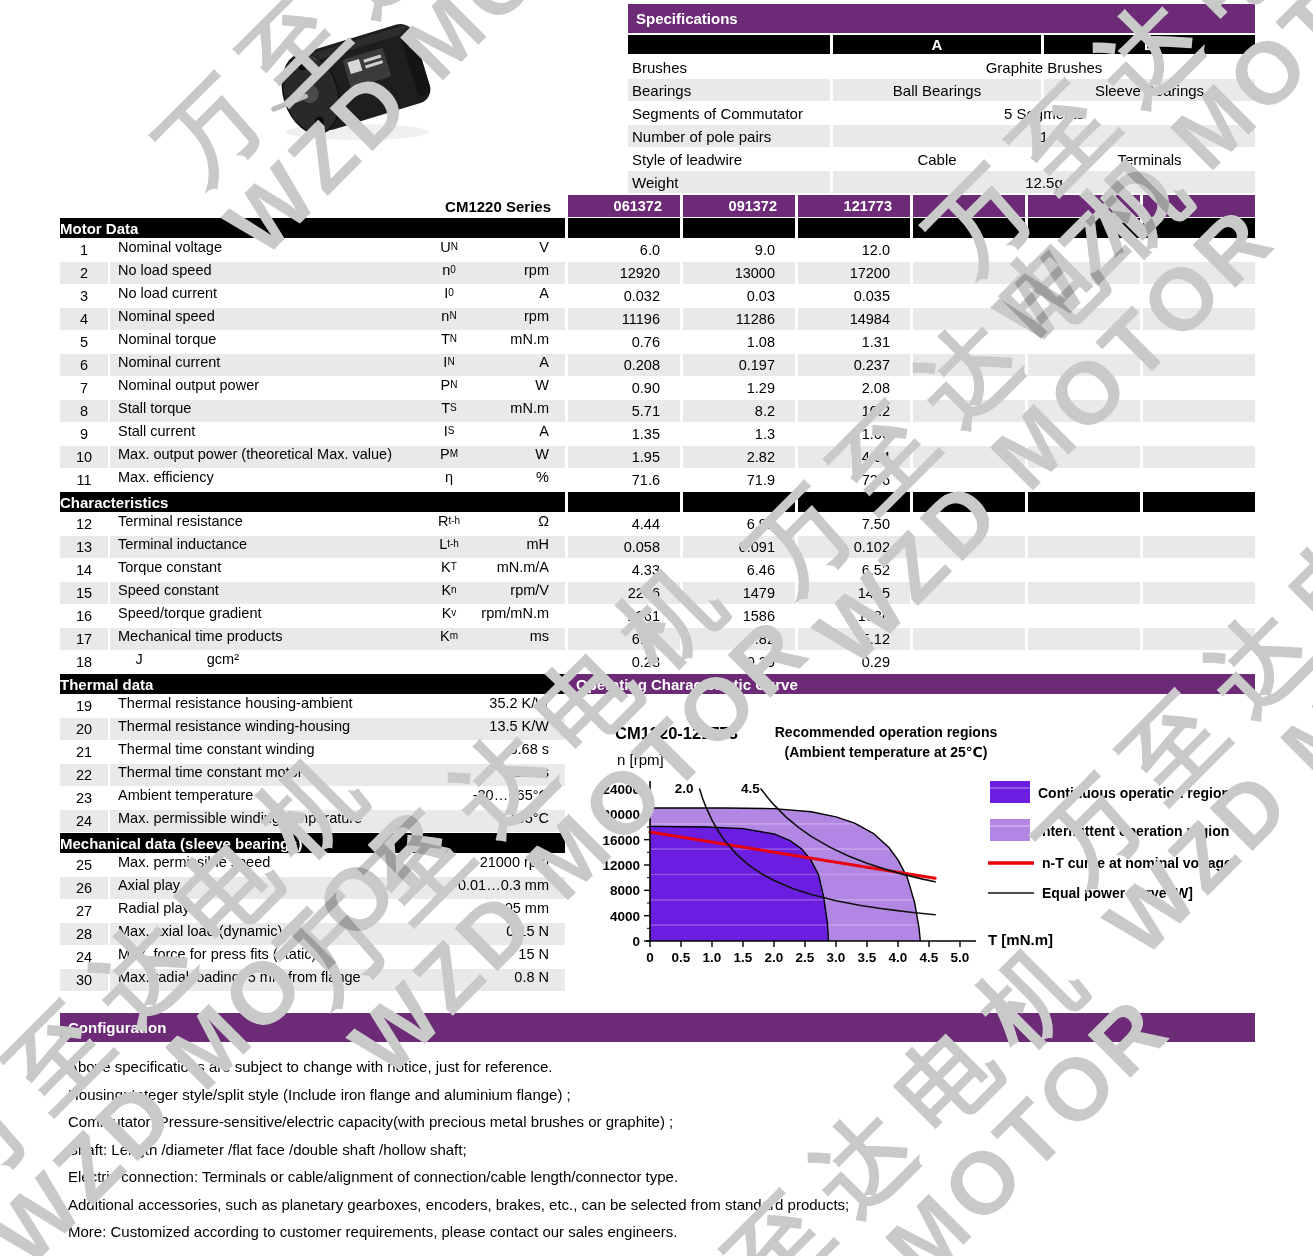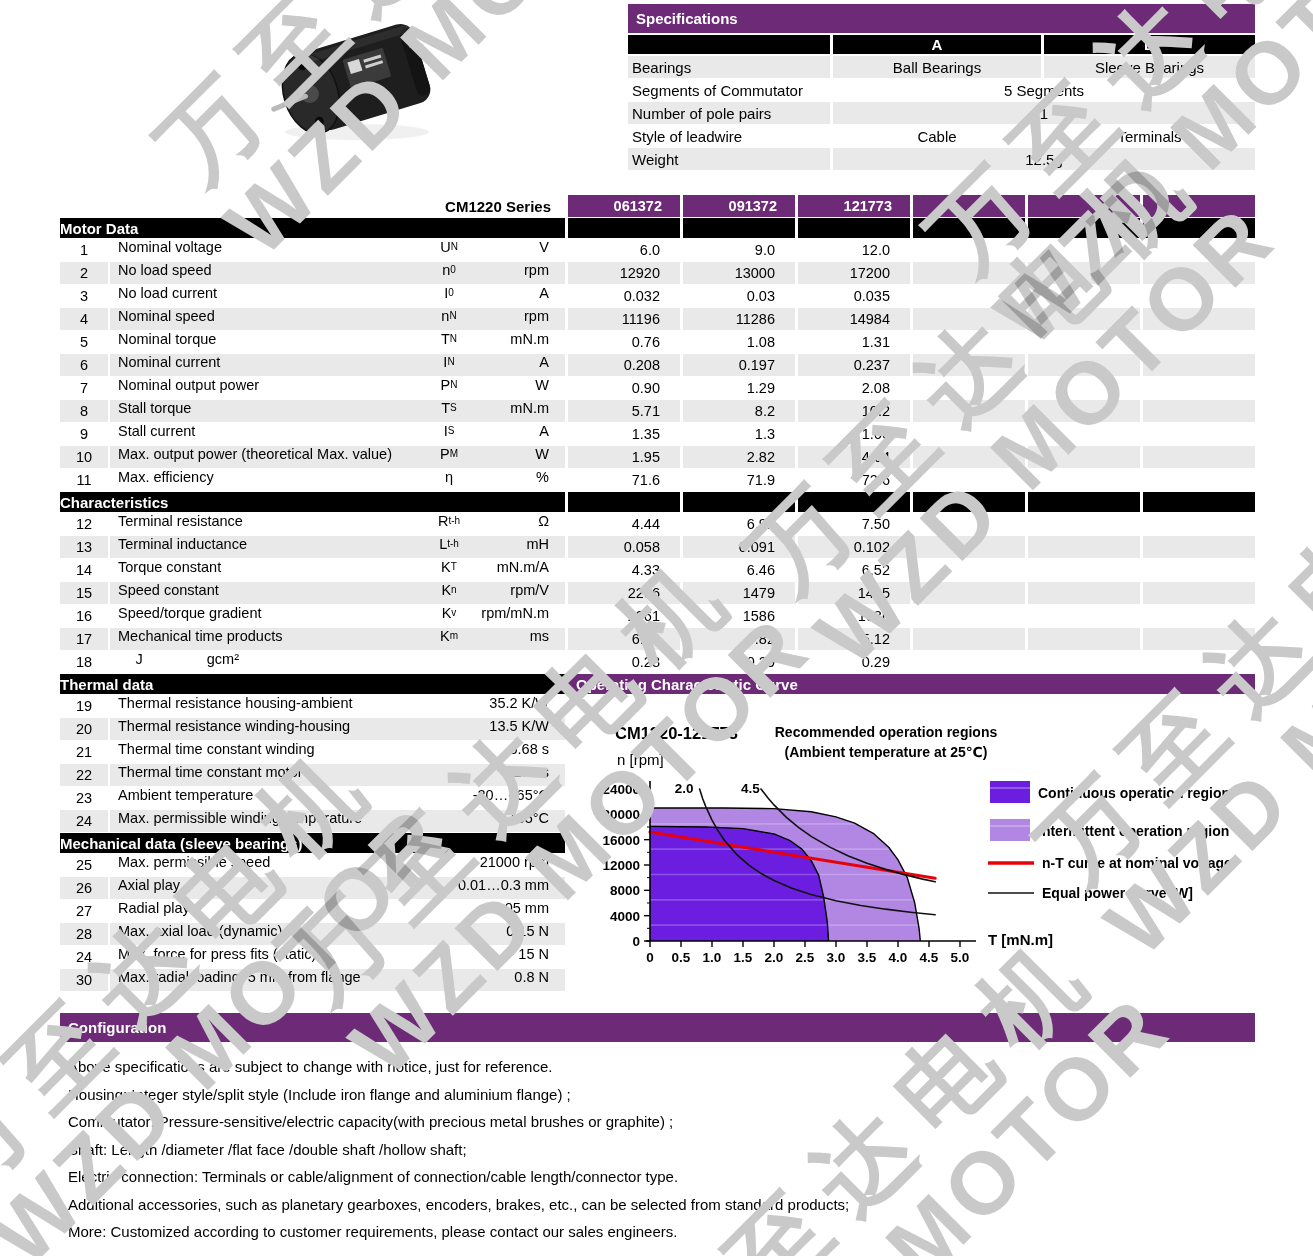--- a/index.html
+++ b/index.html
@@ -92,20 +92,24 @@
   </svg>
 
   <div id="specs">
     <div class="ptitle">Specifications</div>
     <div id="specs-ab">
       <div class="abl"></div>
       <div class="aba">A</div>
       <div class="abb">B</div>
     </div>
     <div id="spec-rows">
+        <div class="sprow">
+          <div class="spl">Brushes</div>
+          <div class="spspan">Graphite Brushes</div>
+        </div>
         <div class="sprow g2">
           <div class="spl">Bearings</div>
           <div class="spa">Ball Bearings</div>
           <div class="spb">Sleeve  Bearings</div>
         </div>
         <div class="sprow">
           <div class="spl">Segments of Commutator</div>
           <div class="spspan">5 Segments</div>
         </div>
         <div class="sprow g2">

